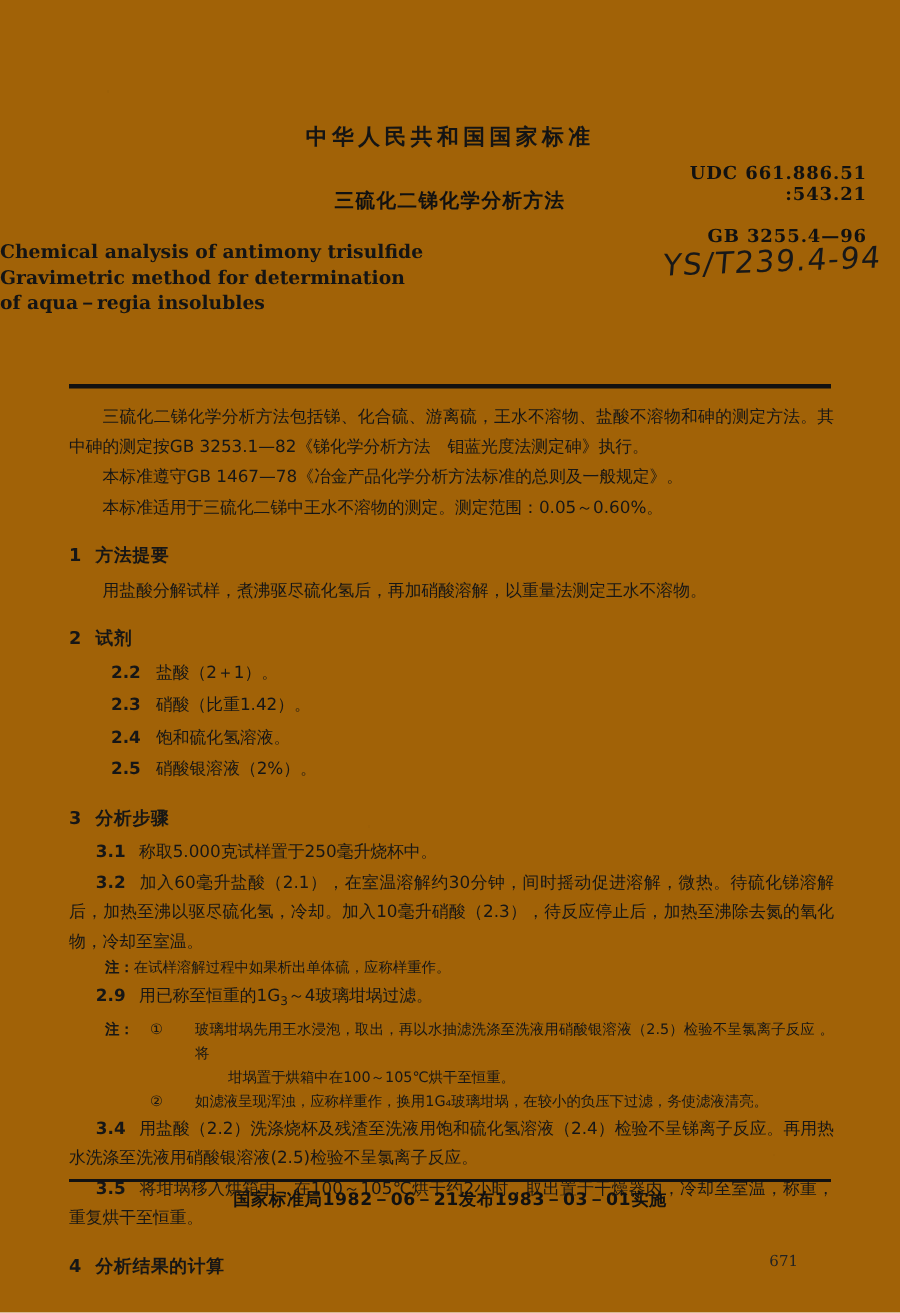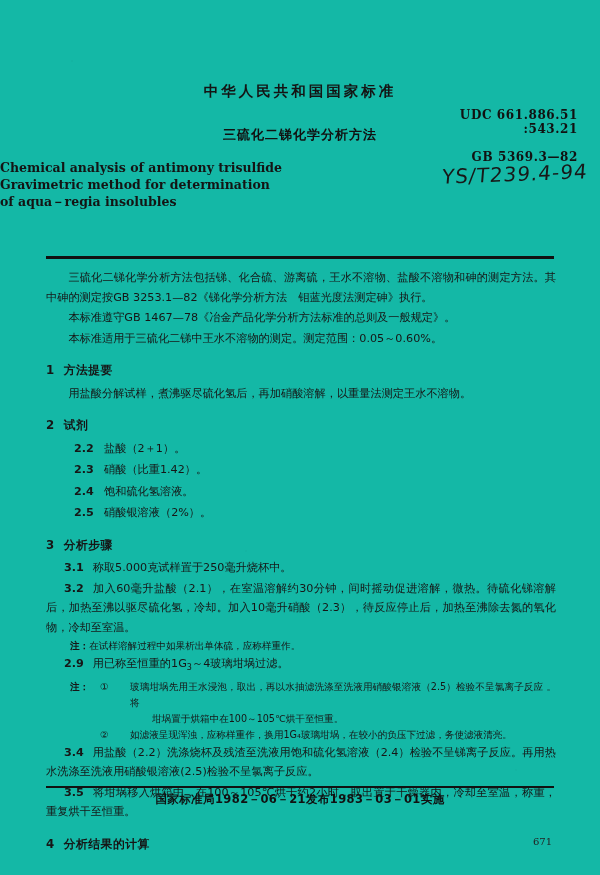--- a/index.html
+++ b/index.html
@@ -8,21 +8,21 @@
     background: #ffffff;
   }
   body {
     font-family: "DejaVu Sans", "Liberation Sans", sans-serif;
     color: #1a1a1a;
   }
   .page {
     position: relative;
     width: 600px;
     height: 875px;
-    background: #14b8a6;
+    background: #a16207;
     overflow: hidden;
     text-decoration: underline;
   }
   
   .page::before {
     content: "";
     position: absolute;
     inset: 0;
     background:
       radial-gradient(circle at 12% 7%, rgba(0,0,0,0.025) 0 1px, transparent 1px),
@@ -187,21 +187,21 @@
     width: 508px;
     display: flex;
     justify-content: center;
     font-size: 11.5px;
     font-weight: bold;
     letter-spacing: 0.4px;
     color: #111;
   }
   .page-num {
     position: absolute;
-    right: 48px;
+    right: 68px;
     top: 836px;
     font-family: "DejaVu Serif", "Liberation Serif", serif;
     font-size: 10px;
     color: #222;
   }
   sub { font-size: 0.72em; }
 </style>
 </head>
 <body>
 
@@ -217,21 +217,21 @@
     <div class="title-en">
       <div>Chemical analysis of antimony trisulfide</div>
       <div>Gravimetric method for determination</div>
       <div>of aqua－regia insolubles</div>
     </div>
   </div>
 
   <div class="codes">
     <div>UDC 661.886.51</div>
     <div class="udc-line2">:543.21</div>
-    <div class="gb-code">GB 5369.3—82</div>
+    <div class="gb-code">GB 3255.4—96</div>
   </div>
 
   <div class="handwritten">YS/T239.4-94</div>
 
   <div class="rule-top"></div>
 
   <div class="body-area">
 
     <p class="para">三硫化二锑化学分析方法包括锑、化合硫、游离硫，王水不溶物、盐酸不溶物和砷的测定方法。其中砷的测定按GB 3253.1—82《锑化学分析方法　钼蓝光度法测定砷》执行。</p>
     <p class="para">本标准遵守GB 1467—78《冶金产品化学分析方法标准的总则及一般规定》。</p>

